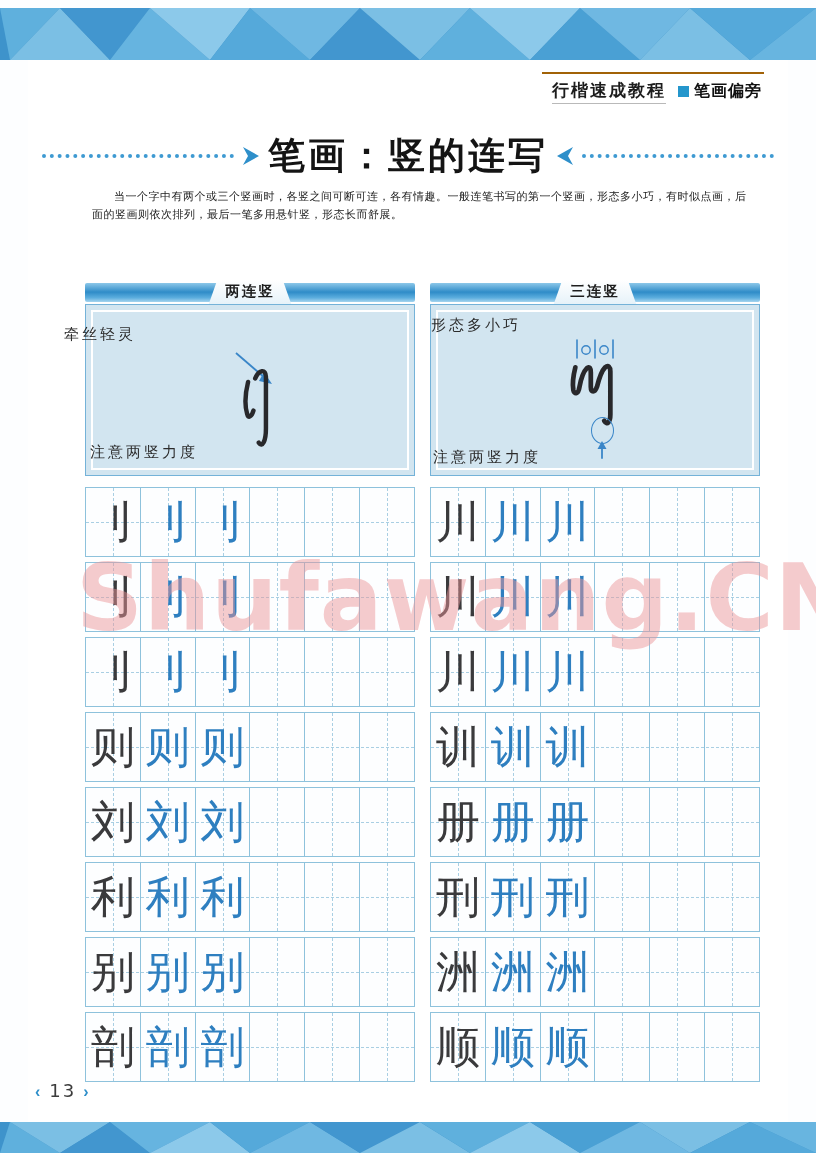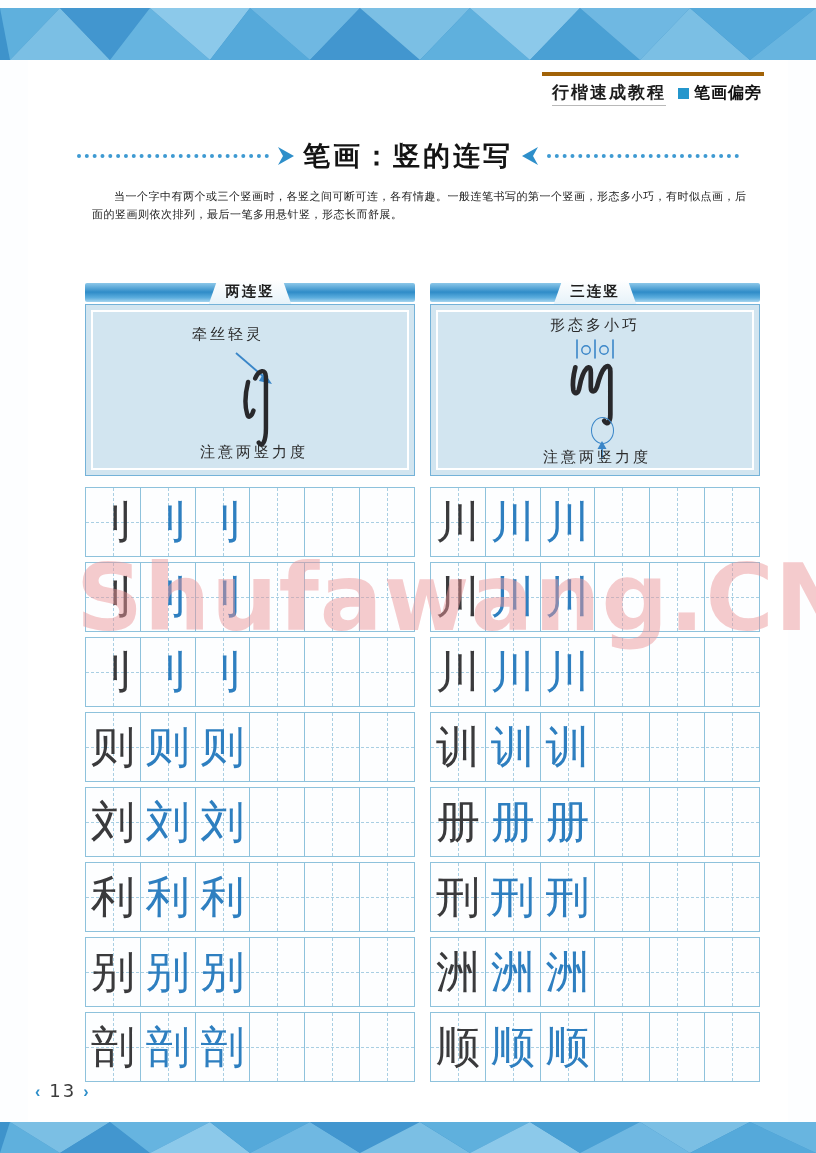--- a/index.html
+++ b/index.html
@@ -8,45 +8,45 @@
 
   
   .band{position:absolute;left:0;width:816px;display:block;}
   .band-top{top:8px;height:52px;}
   .band-bottom{bottom:0;height:31px;transform:scaleY(-1);}
 
   
   .page{position:absolute;left:28px;right:28px;top:60px;bottom:31px;background:#ffffff;}
 
   
-  .hdr{position:absolute;top:12px;right:24px;border-top:4px solid #a16207;padding:5px 2px 3px 10px;white-space:nowrap;}
+  .hdr{position:absolute;top:12px;right:24px;border-top:2px solid #a16207;padding:5px 2px 3px 10px;white-space:nowrap;}
   .hdr-course{font-family:"DejaVu Serif",serif;font-weight:bold;font-size:17px;color:#1c1c1c;letter-spacing:2px;border-bottom:1px solid #b9b9b9;padding-bottom:3px;margin-right:12px;}
   .hdr-square{display:inline-block;width:11px;height:11px;background:#2496cc;vertical-align:-1px;margin-right:5px;}
   .hdr-section{font-weight:bold;font-size:16px;color:#111;letter-spacing:1px;}
 
   
   .titlebar{position:absolute;top:74px;left:0;right:0;height:44px;display:flex;align-items:center;justify-content:center;gap:9px;}
   .dotline{width:192px;height:0;border-top:4px dotted #3e9ad2;}
   .flag{flex:0 0 auto;}
-  .title{margin:0;font-size:27px;font-weight:bold;color:#141414;letter-spacing:3px;font-family:"Liberation Sans",sans-serif;}
+  .title{margin:0;font-size:37px;font-weight:bold;color:#141414;letter-spacing:3px;font-family:"Liberation Sans",sans-serif;}
 
   
   .intro{position:absolute;top:128px;left:64px;right:40px;margin:0;font-family:"DejaVu Serif",serif;font-size:11px;line-height:1.62;color:#1a1a1a;text-indent:2em;letter-spacing:0.5px;}
 
   
   .col{position:absolute;top:223px;width:330px;}
   .col-left{left:57px;}
   .col-right{left:402px;}
   .col-head{position:relative;height:19px;background:linear-gradient(180deg,#8cc7e9 0%,#2f8cc8 48%,#5caede 78%,#a6d4ee 100%);border-radius:2px;}
   .col-head-label{position:absolute;left:50%;top:-3px;transform:translateX(-50%);background:linear-gradient(180deg,#ffffff,#dcedf7);padding:2px 20px 13px;font-weight:bold;font-size:14.5px;color:#1d1d1d;letter-spacing:2px;clip-path:polygon(12px 0,calc(100% - 12px) 0,100% 100%,0 100%);}
 
   
   .ex-box{position:relative;margin-top:2px;height:170px;background:#d2e5f0;border:1px solid #74b2d8;}
   .ex-box::before{content:"";position:absolute;inset:5px;border:2px solid #fff;pointer-events:none;}
-  .ex-note{position:absolute;left:0;right:0;text-align:center;font-family:"DejaVu Serif",serif;font-size:15px;color:#2b2b2b;letter-spacing:3px;}
+  .ex-note{position:absolute;left:0;right:0;font-family:"DejaVu Serif",serif;font-size:15px;color:#2b2b2b;letter-spacing:3px;}
   .ex-note-top-l{top:20px;transform:translateX(-22px);}
   .ex-note-bottom-l{bottom:13px;transform:translateX(4px);}
   .ex-note-top-r{top:11px;}
   .ex-note-bottom-r{bottom:8px;transform:translateX(2px);}
   .ex-arrow{position:absolute;left:148px;top:46px;}
   .ex-glyph-two{position:absolute;left:146px;top:56px;}
   .ex-glyph-three{position:absolute;left:128px;top:52px;}
   .ex-diagram{position:absolute;left:50%;top:33px;transform:translateX(-50%);}
   .ex-circle{position:absolute;left:160px;top:112px;width:21px;height:25px;border:1.6px solid #3a86c8;border-radius:50%;}
   .ex-uparrow{position:absolute;left:165px;top:136px;}

